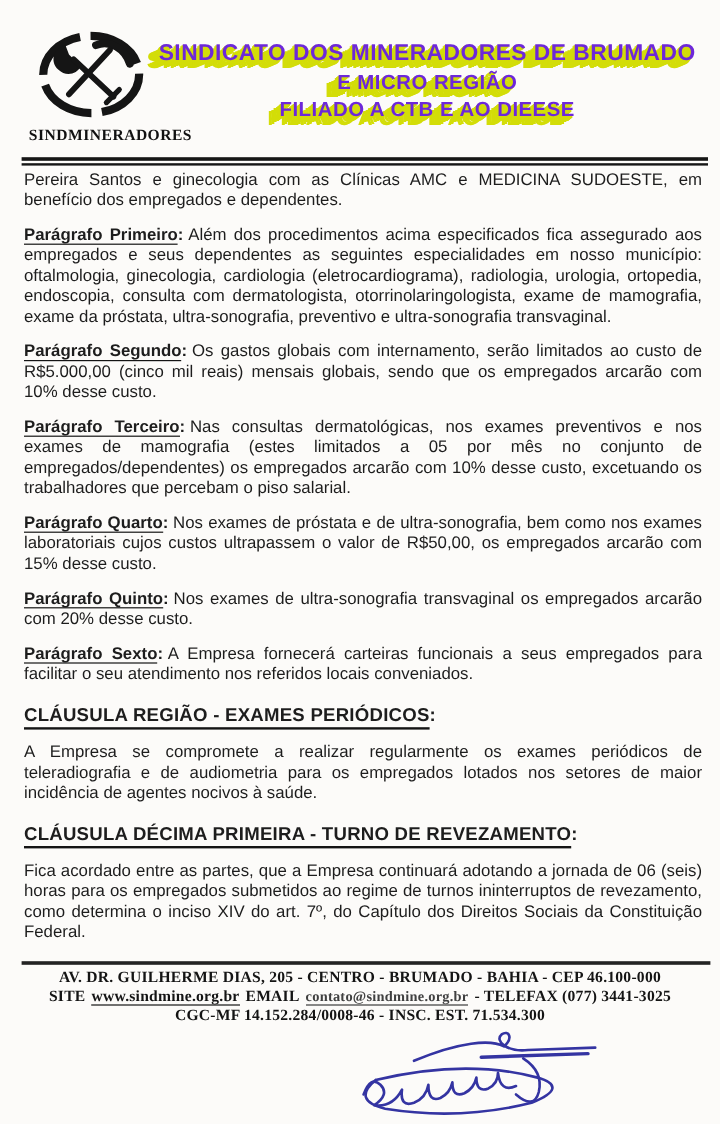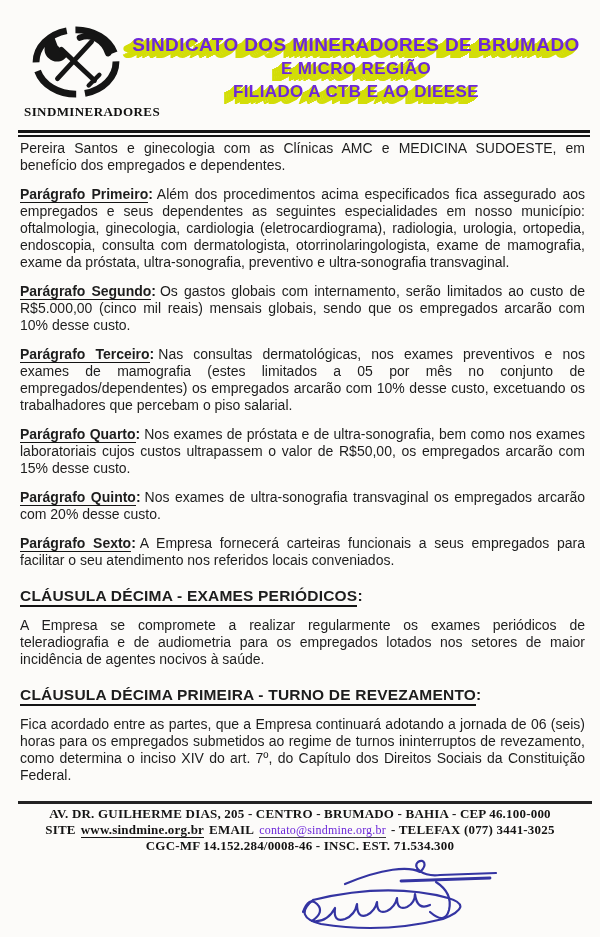--- a/index.html
+++ b/index.html
@@ -51,21 +51,21 @@
   
   .footer-sep{position:absolute;left:18px;right:8px;top:801px;height:3px;background:#232323;}
   .doc-footer{
     position:absolute;left:0;right:0;top:806px;text-align:center;
     font-family:"Liberation Serif",serif;font-weight:bold;font-size:13px;
     line-height:16px;color:#141414;letter-spacing:.2px;
   }
   .doc-footer .sp{margin-right:5px;}
   .link{border-bottom:1.5px solid #141414;}
   .email{
-    font-weight:normal;font-size:12px;color:#6d28d9;
+    font-weight:bold;font-size:12px;color:#404040;
     border-bottom:1px solid #3a3a3a;
   }
   .signature{position:absolute;left:283px;top:854px;}
 </style>
 </head>
 <body>
 
 <div class="page">
 
   <header class="letterhead">
@@ -117,21 +117,21 @@
 
     <p class="para">
       <span class="plabel">Parágrafo Quinto</span><span class="pcolon">:</span><span>Nos exames de ultra-sonografia transvaginal os empregados arcarão com 20% desse custo.</span>
     </p>
 
     <p class="para">
       <span class="plabel">Parágrafo Sexto</span><span class="pcolon">:</span><span>A Empresa fornecerá carteiras funcionais a seus empregados para facilitar o seu atendimento nos referidos locais conveniados.</span>
     </p>
 
     <h2 class="clause-h">
-      <span class="hline">CLÁUSULA DÉCIMA - EXAMES PERIÓDICOS</span><span>:</span>
+      <span class="hline">CLÁUSULA REGIÃO - EXAMES PERIÓDICOS</span><span>:</span>
     </h2>
     <p class="para">A Empresa se compromete a realizar regularmente os exames periódicos de teleradiografia e de audiometria para os empregados lotados nos setores de maior incidência de agentes nocivos à saúde.</p>
 
     <h2 class="clause-h">
       <span class="hline">CLÁUSULA DÉCIMA PRIMEIRA - TURNO DE REVEZAMENTO</span><span>:</span>
     </h2>
     <p class="para">Fica acordado entre as partes, que a Empresa continuará adotando a jornada de 06 (seis) horas para os empregados submetidos ao regime de turnos ininterruptos de revezamento, como determina o inciso XIV do art. 7º, do Capítulo dos Direitos Sociais da Constituição Federal.</p>
 
   </main>
 

